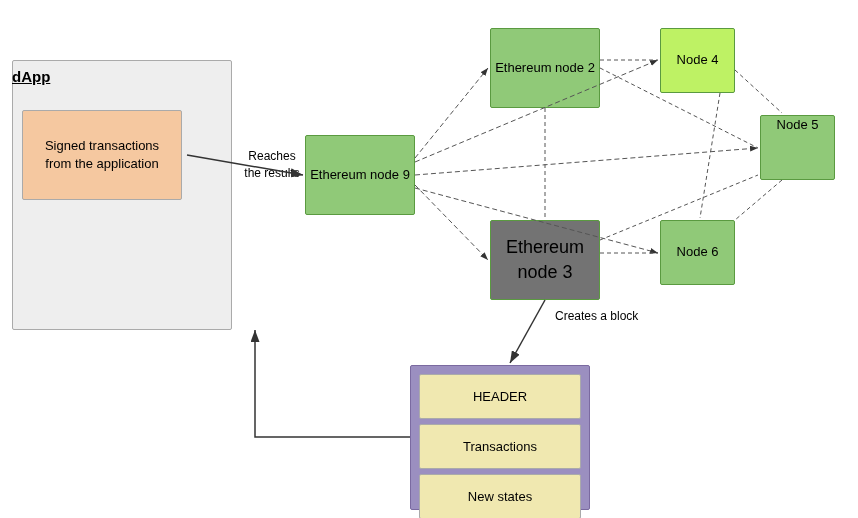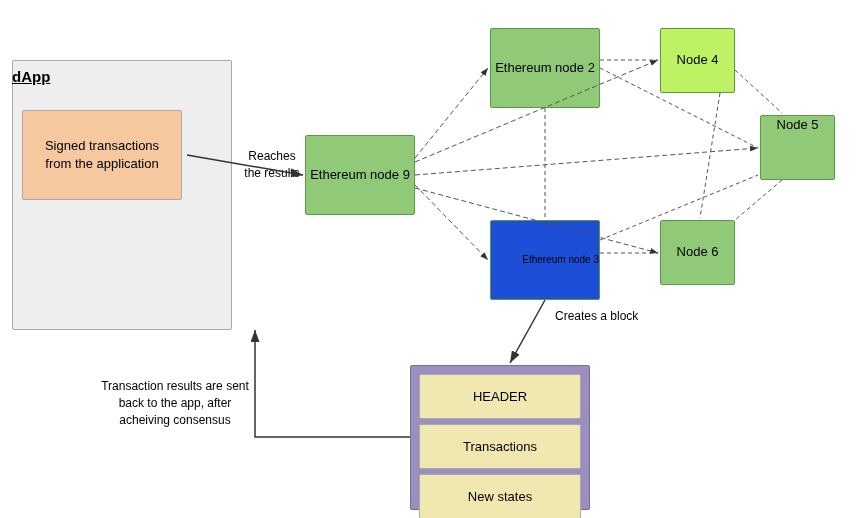--- a/index.html
+++ b/index.html
@@ -94,28 +94,28 @@
       line-height: 1.4;
     }
 
     
     .eth-node3 {
       position: absolute;
       left: 490px;
       top: 220px;
       width: 110px;
       height: 80px;
-      background: #1d4ed8;
+      background: #737373;
       border: 1px solid #5a9a40;
       border-radius: 2px;
       display: flex;
       align-items: center;
       justify-content: flex-end;
       text-align: center;
-      font-size: 10px;
+      font-size: 18px;
       line-height: 1.4;
     }
 
     
     .node4 {
       position: absolute;
       left: 660px;
       top: 28px;
       width: 75px;
       height: 65px;
@@ -275,21 +275,20 @@
   </div>
 
   <div class="block-container">
     <div class="block-row">HEADER</div>
     <div class="block-row">Transactions</div>
     <div class="block-row">New states</div>
   </div>
 
   <div class="label-reaches">Reaches the results</div>
   <div class="label-creates">Creates a block</div>
-  <div class="label-tx-results">Transaction results are sent back to the app, after acheiving consensus</div>
 
   <svg class="arrows-svg">
 
     <defs>
       <marker id="arrowhead" markerWidth="8" markerHeight="6" refX="8" refY="3" orient="auto">
         <polygon points="0 0, 8 3, 0 6" fill="#333"></polygon>
       </marker>
       <marker id="arrowhead-left" markerWidth="8" markerHeight="6" refX="0" refY="3" orient="auto">
         <polygon points="8 0, 0 3, 8 6" fill="#333"></polygon>
       </marker>

